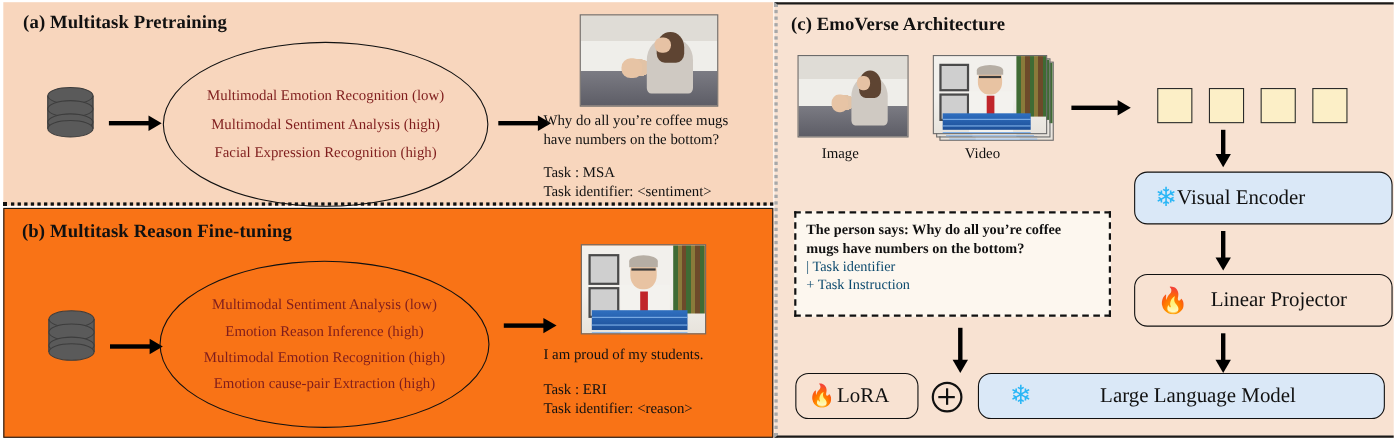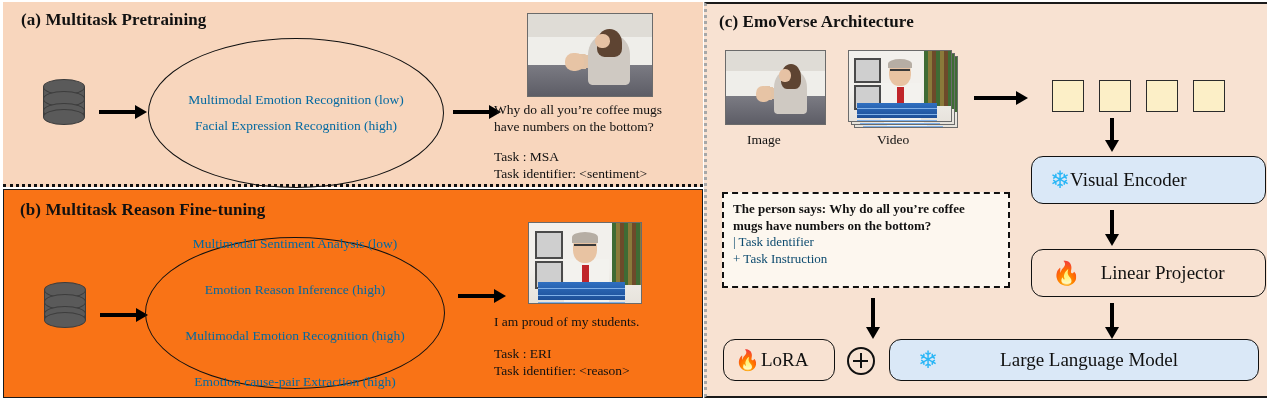--- a/index.html
+++ b/index.html
@@ -39,25 +39,25 @@
     border-bottom:7px solid transparent;}
   .arrow-v{position:absolute;width:4px;background:#000;}
   .arrow-v:after{content:"";position:absolute;bottom:-10px;left:-5px;
     border-top:12px solid #000;border-left:7px solid transparent;
     border-right:7px solid transparent;}
 
   
   .ellipse{position:absolute;border:1.6px solid #111;border-radius:50%;
            box-sizing:border-box;display:flex;flex-direction:column;
            align-items:center;justify-content:center;}
-  .ellipse .line{font-size:13.5px;color:#0369a1;white-space:nowrap;line-height:1.05;}
+  .ellipse .line{font-size:13.5px;color:#7f1d1d;white-space:nowrap;line-height:1.05;}
   #ellipse-a{left:145px;top:36px;width:296px;height:150px;}
   #ellipse-a .line{margin:6px 0;}
   #ellipse-b{left:145px;top:237px;width:300px;height:152px;}
-  #ellipse-b .line{margin:16px 0;}
+  #ellipse-b .line{margin:5px 0;}
 
   
   .out-text{position:absolute;font-size:13.5px;color:#111;line-height:1.26;}
 
   
   .thumb{position:absolute;box-sizing:border-box;border:1px solid #6b6b6b;overflow:hidden;}
   .meeting{background:
       radial-gradient(ellipse 55% 50% at 63% 52%, #b9a189 0%, #b9a189 22%, transparent 23%),
       radial-gradient(ellipse 16% 16% at 42% 58%, #e2c3a6 0%, #e2c3a6 60%, transparent 61%),
       linear-gradient(#dfdcd6 0%, #dfdcd6 28%, #efeeea 28%, #efeeea 62%, #7b7b83 62%, #5d5d66 100%);}
@@ -133,20 +133,21 @@
       <div class="disc" style="top:0px;"></div>
       <div class="disc" style="top:12px;"></div>
       <div class="disc" style="top:24px;"></div>
       <div class="disc" style="top:30px;"></div>
     </div>
 
     <div class="arrow-h" style="left:96px;top:108px;width:38px;"></div>
 
     <div class="ellipse" id="ellipse-a">
       <div class="line">Multimodal Emotion Recognition (low)</div>
+      <div class="line">Multimodal Sentiment Analysis (high)</div>
       <div class="line">Facial Expression Recognition (high)</div>
     </div>
 
     <div class="arrow-h" style="left:450px;top:108px;width:38px;"></div>
 
     <div class="thumb meeting" style="left:524px;top:11px;width:126px;height:84px;">
       <div class="person"></div>
         <div class="hair"></div>
         <div class="face"></div>
         <div class="hand"></div>

